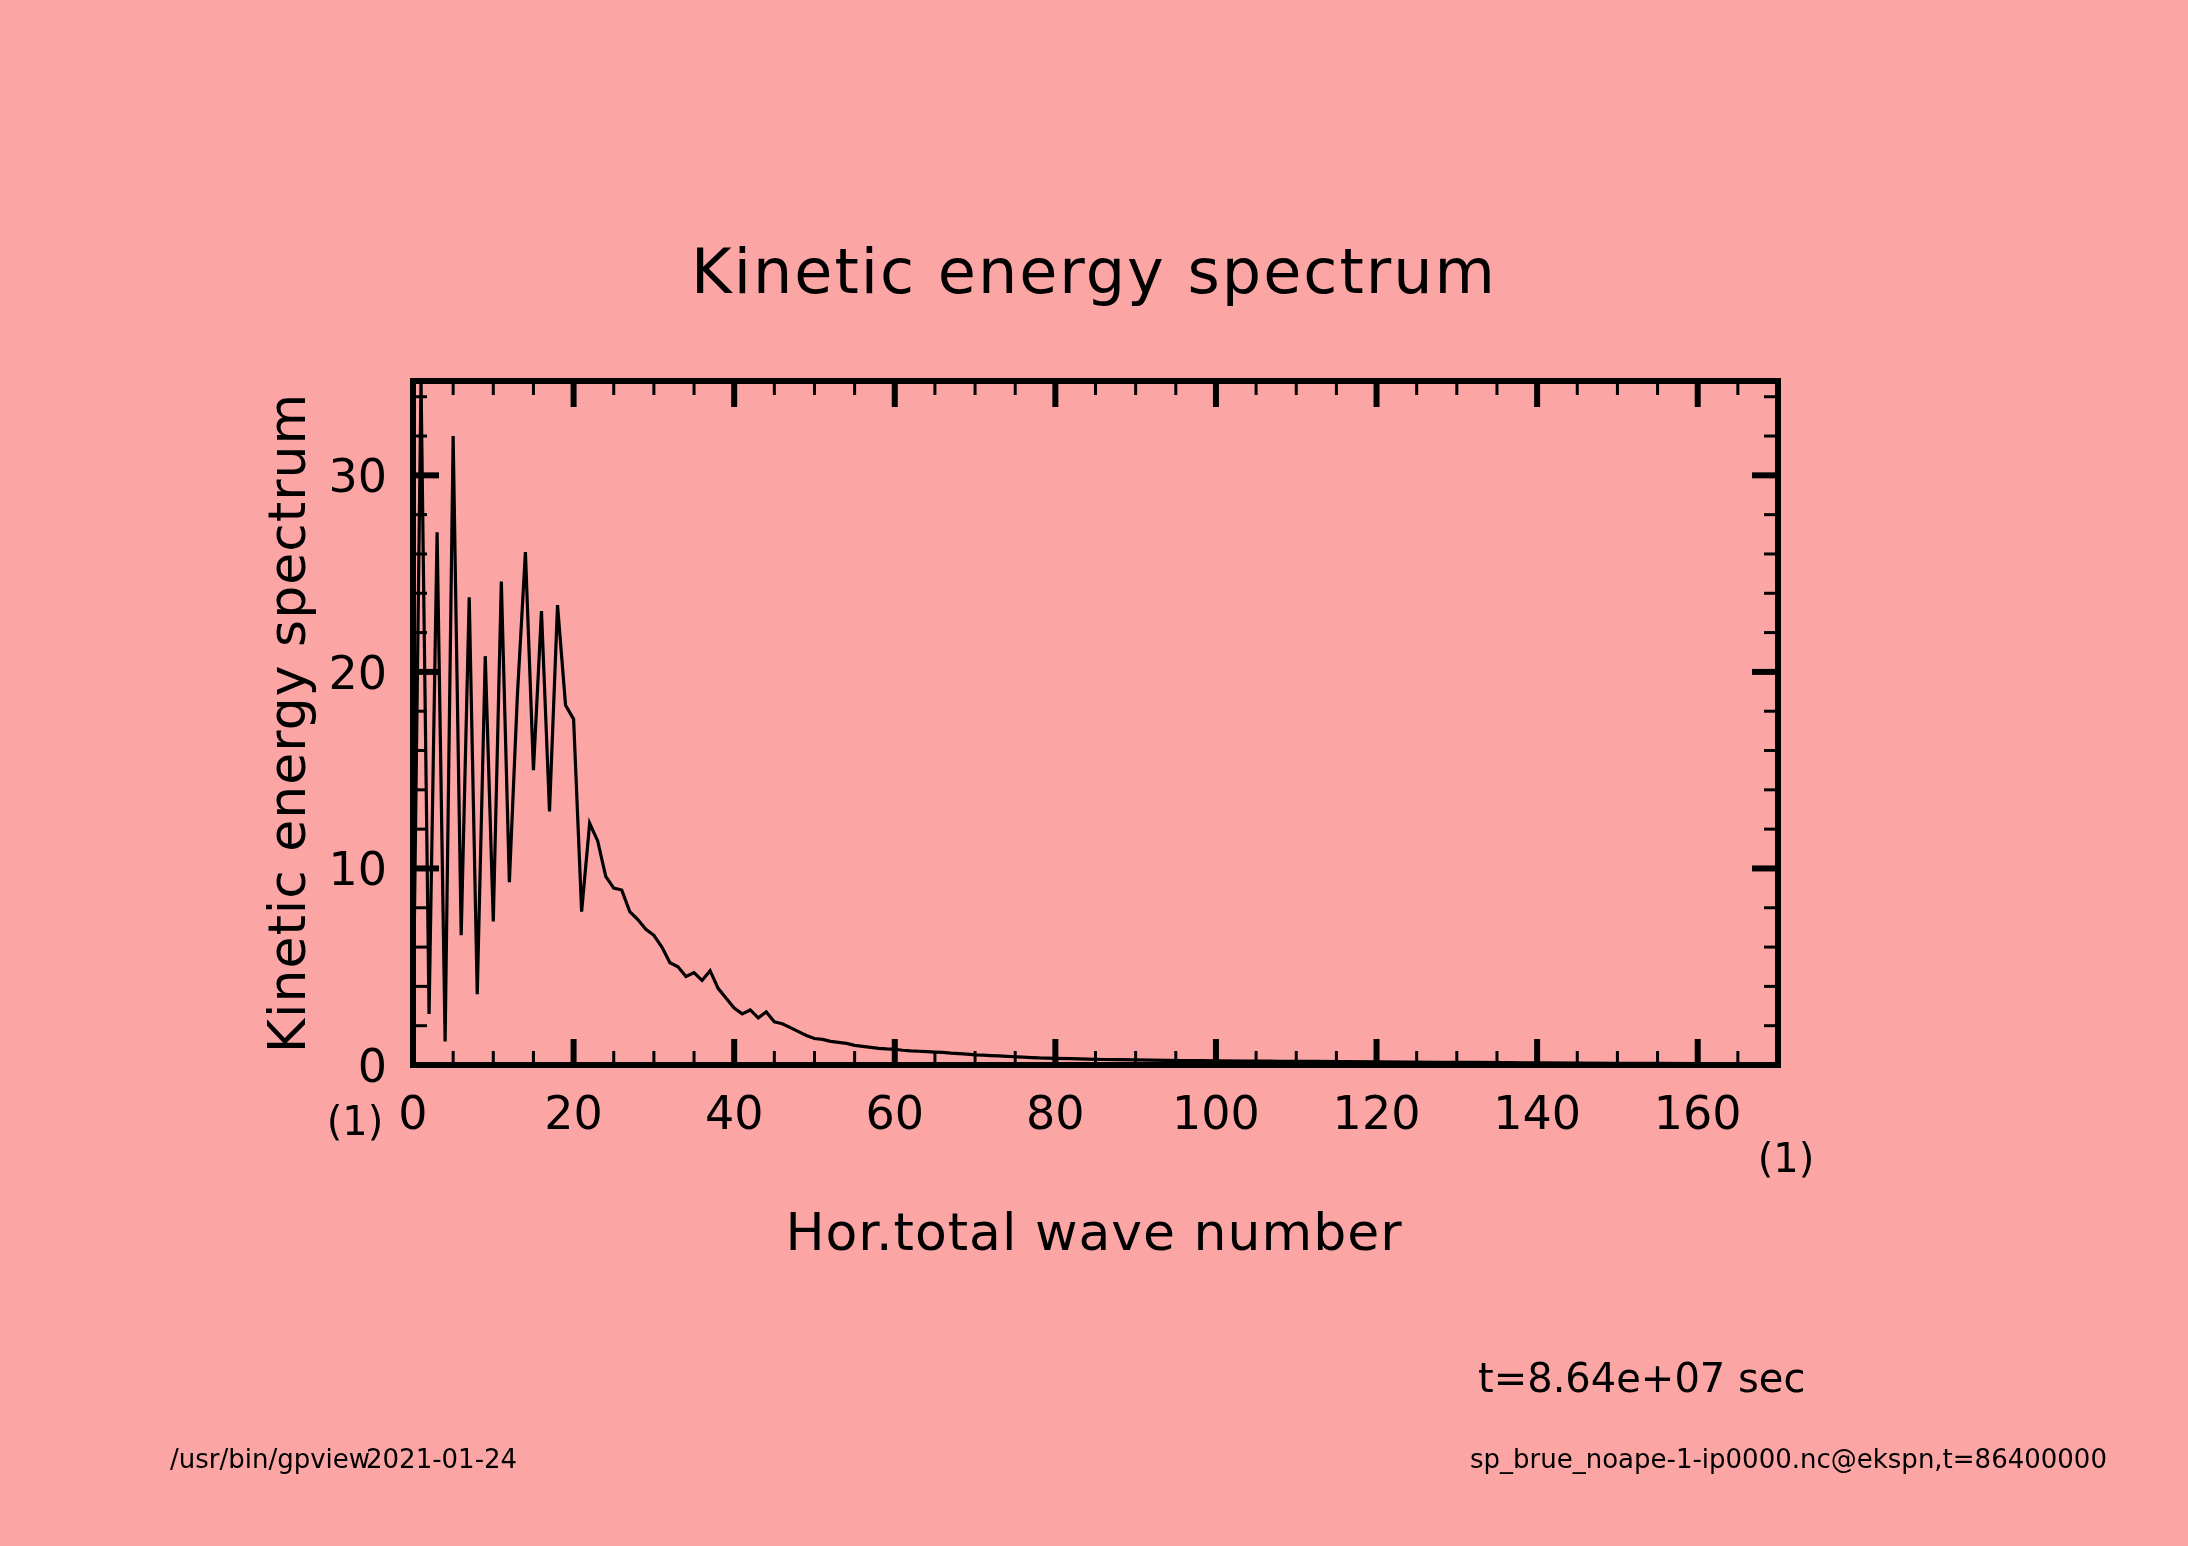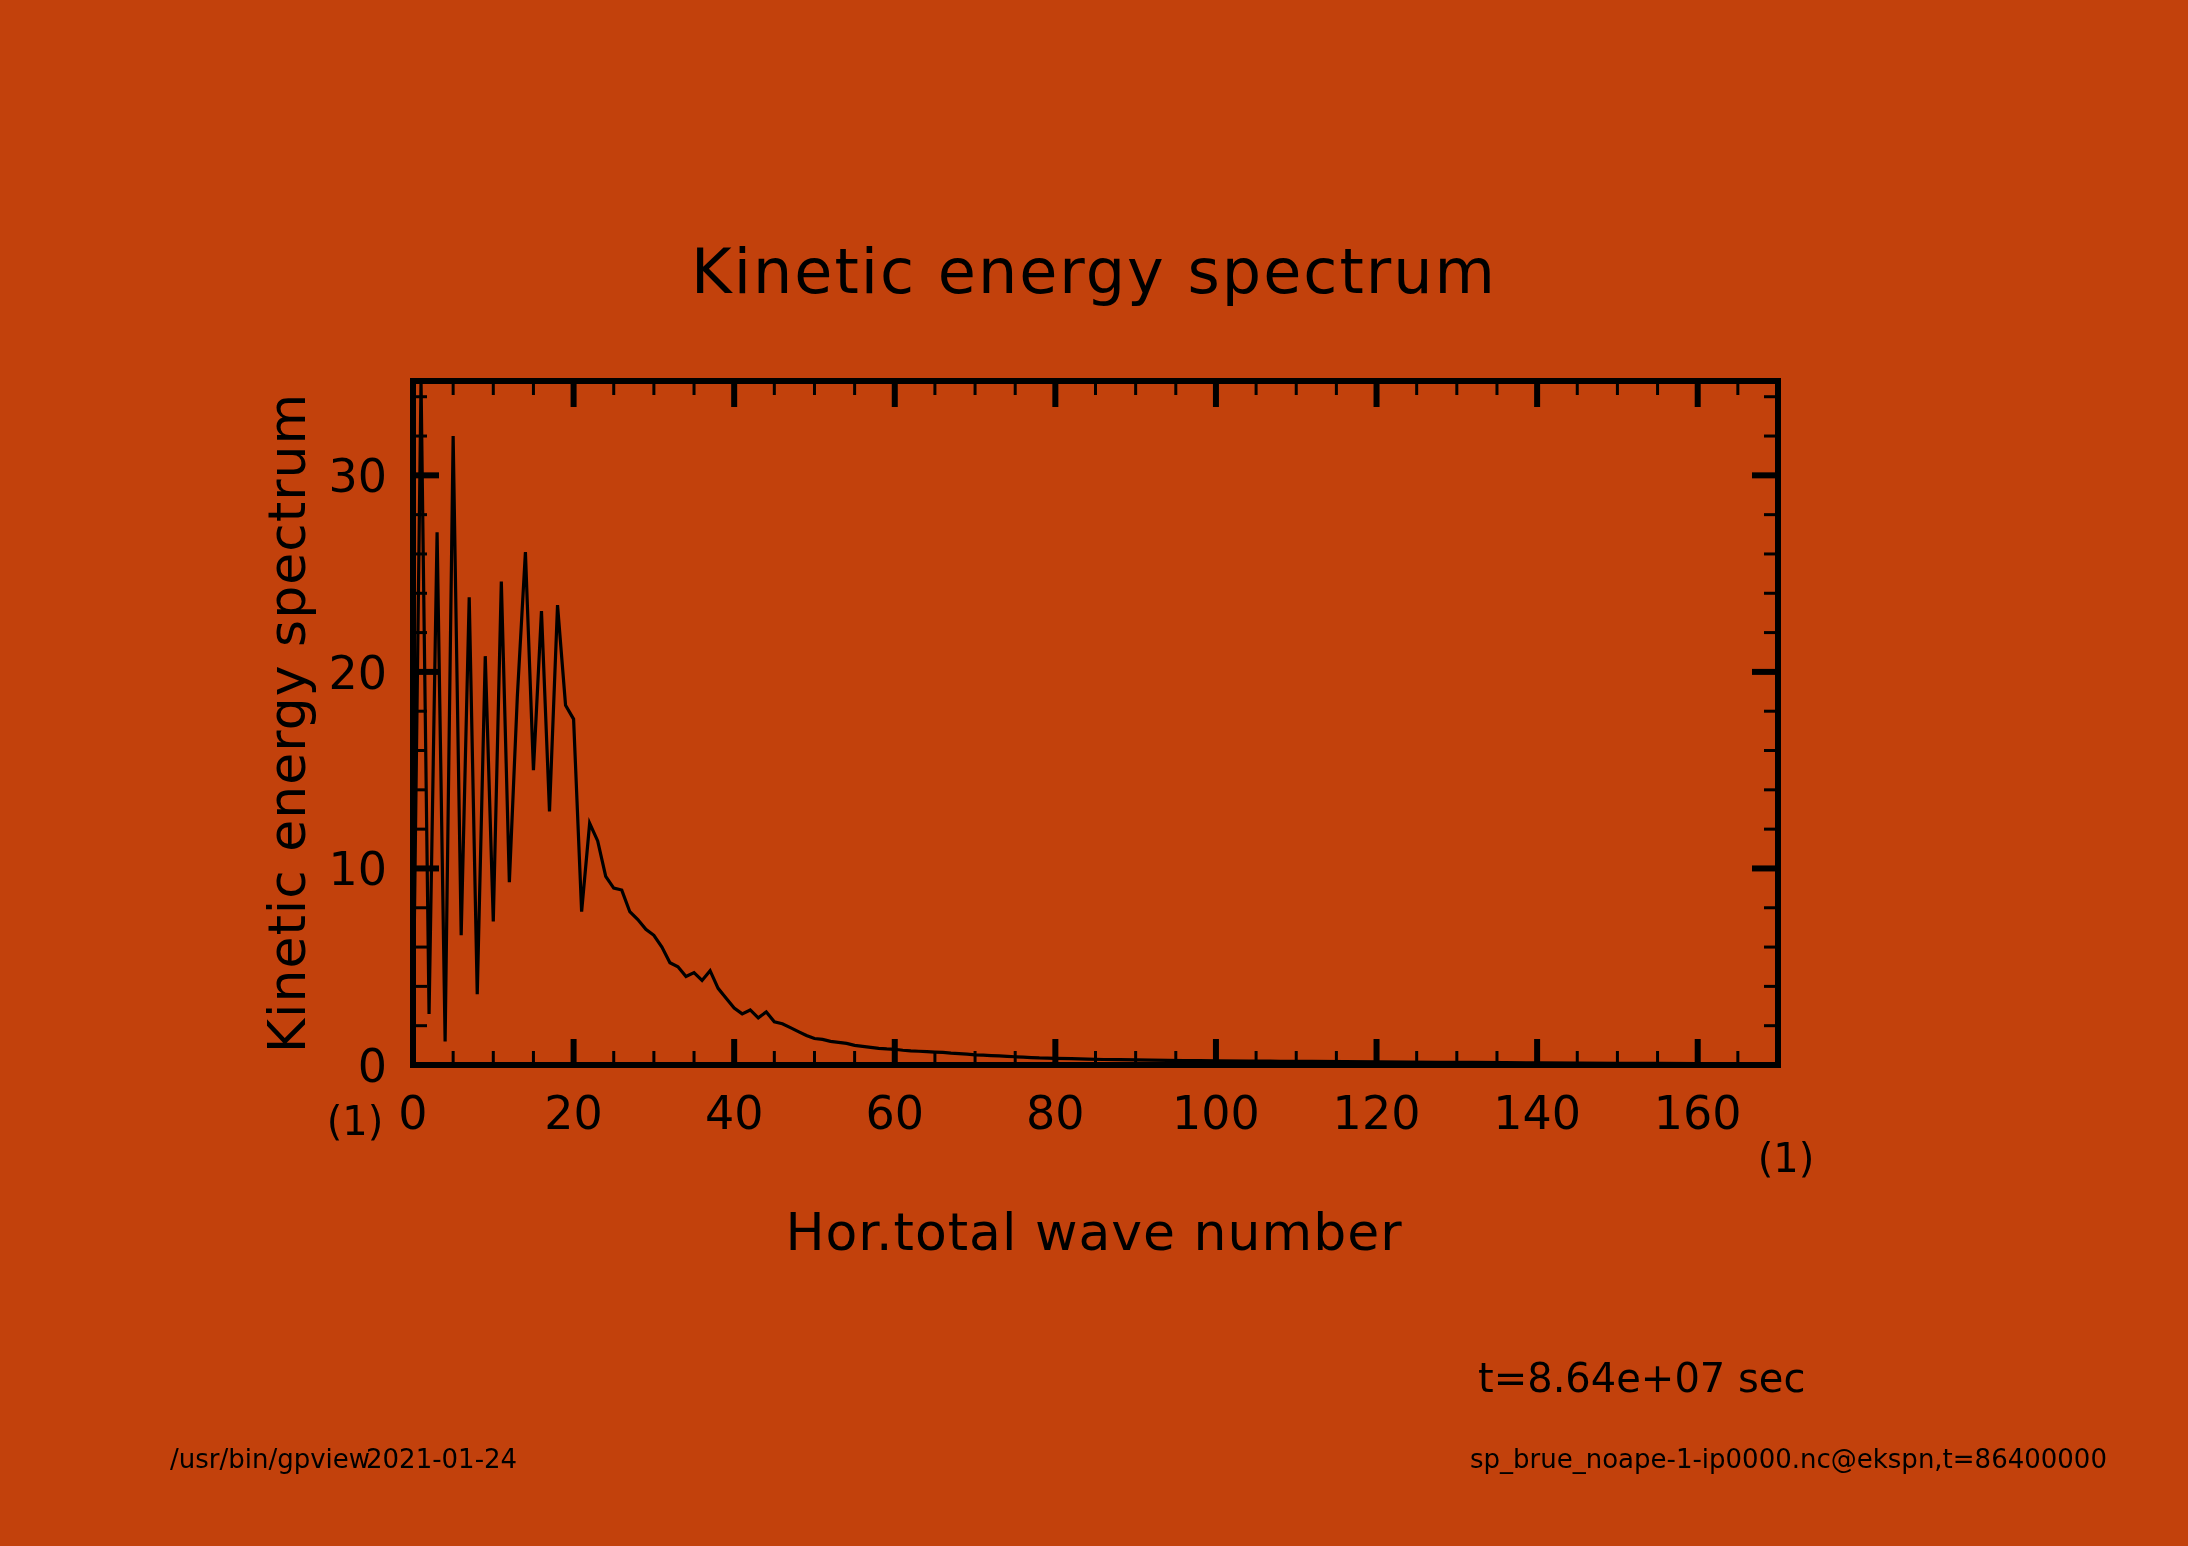--- a/index.html
+++ b/index.html
@@ -11,21 +11,21 @@
     width: 2188px;
     height: 1546px;
     position: relative;
     font-family: "DejaVu Sans", "Liberation Sans", sans-serif;
     color: #000000;
     overflow: hidden;
   }
   .page {
     position: absolute;
     inset: 0;
-    background: #c2410c;
+    background: #fca5a5;
   }
   #plot-svg {
     position: absolute;
     left: 0;
     top: 0;
     width: 2188px;
     height: 1546px;
   }
   text {
     fill: #000000;

